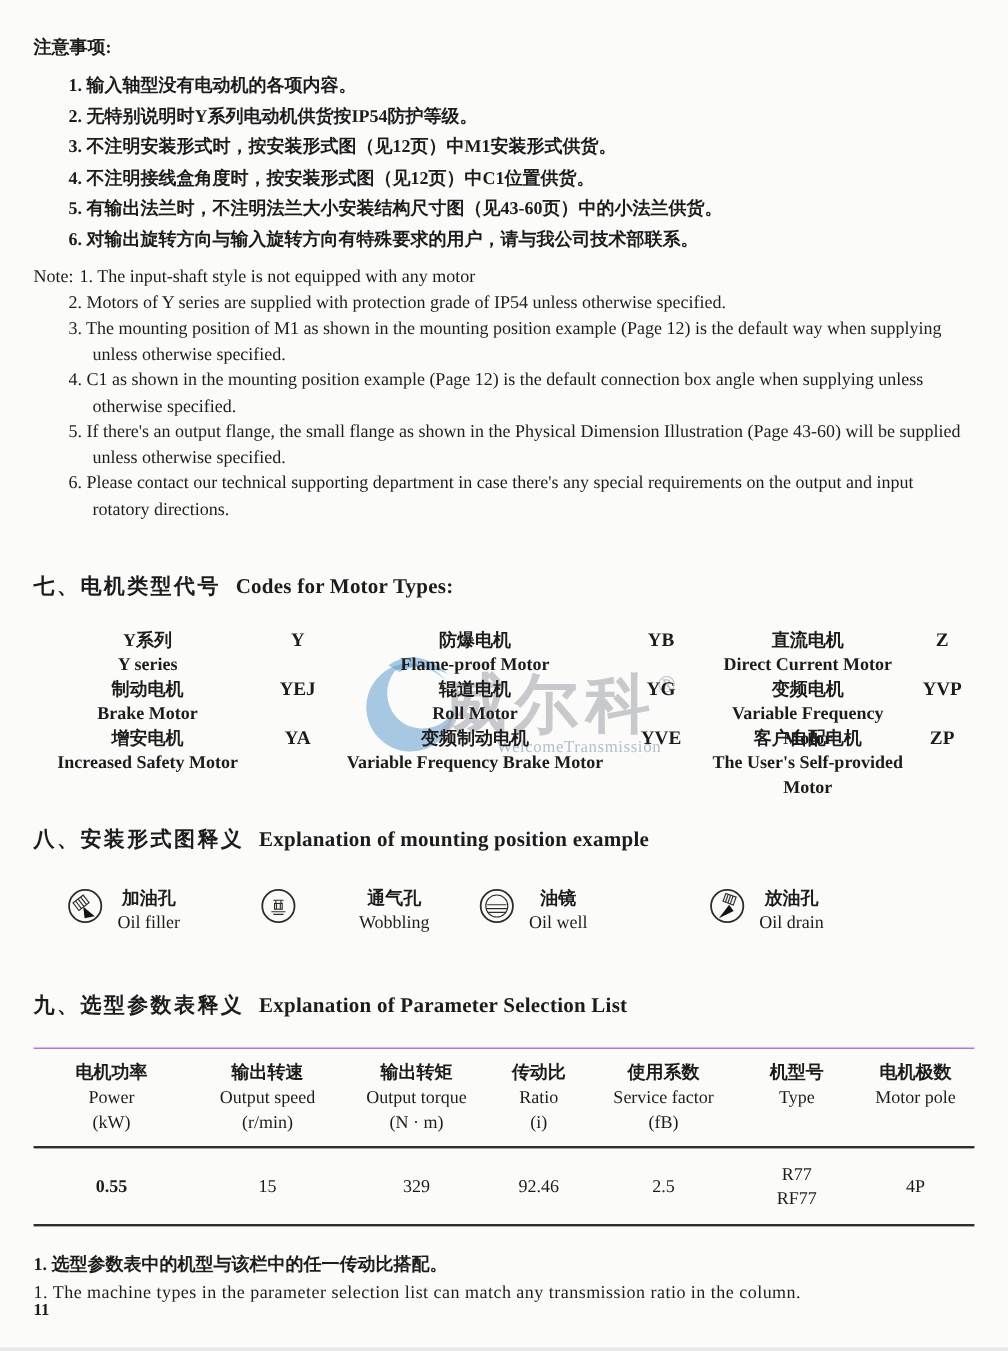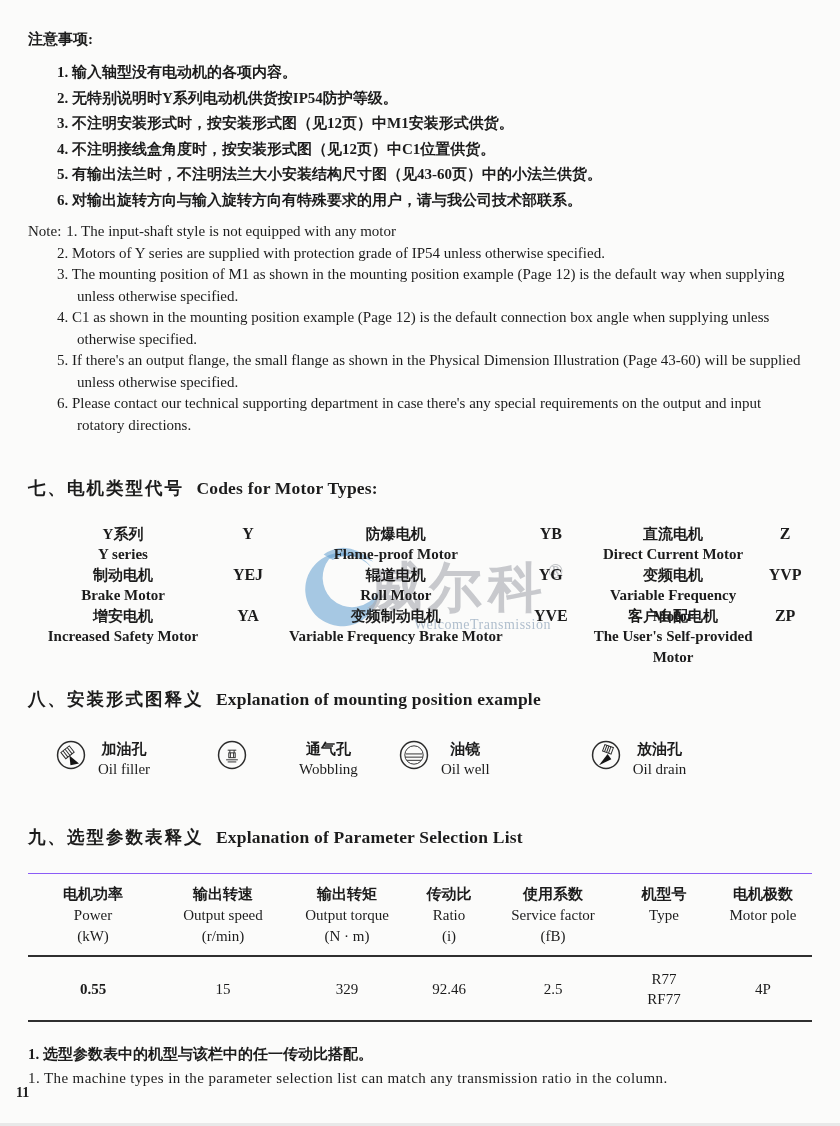--- a/index.html
+++ b/index.html
@@ -57,21 +57,21 @@
   .pt-hen{font-size:15px;line-height:21px;}
   .pt-hunit{font-size:15px;line-height:21px;}
   .pt-row{display:grid;grid-template-columns:130px 130px 118px 86px 122px 100px 98px;
     align-items:center;padding:12px 0 11px 0;}
   .pt-cell{text-align:center;font-size:15px;line-height:20px;}
   .pt-cell.bold{font-weight:700;}
   
   .foot-cn{margin-top:20px;font-size:15px;font-weight:600;line-height:24px;}
   .foot-en{font-size:15px;line-height:24px;letter-spacing:0.4px;}
   
-  .page-num{position:absolute;left:16px;bottom:22px;font-size:14px;font-weight:700;}
+  .page-num{position:absolute;left:28px;bottom:22px;font-size:14px;font-weight:700;}
   svg .ln{stroke:#2c2c2c;stroke-width:1.4;fill:none;}
   svg .thin{stroke:#2c2c2c;stroke-width:0.9;fill:none;}
 </style>
 </head>
 <body>
 
 <div class="page">
 
   <div class="cn-title">注意事项:</div>
   <div class="cn-note">1. 输入轴型没有电动机的各项内容。</div>

